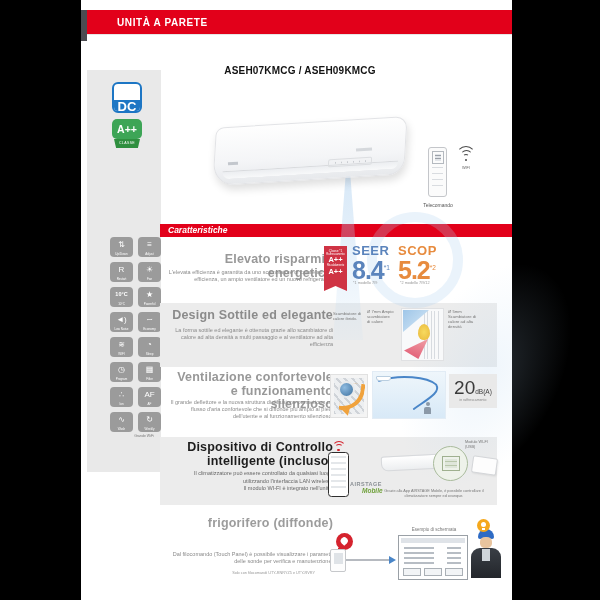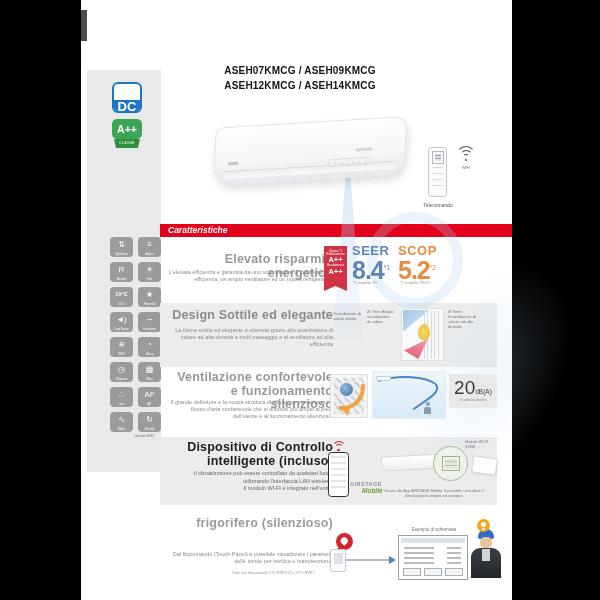--- a/index.html
+++ b/index.html
@@ -231,24 +231,26 @@
   .bulb i{position:absolute;left:4px;top:2.5px;width:5px;height:5px;background:#fff;border-radius:50%;display:block;}
   .bulb:after{content:"";position:absolute;left:5px;top:8.5px;width:3px;height:2.5px;background:#fff;}
 </style>
 </head>
 <body>
 
 <div class="stage">
   <div class="page">
 
     <div class="banner-tab"></div>
+    <div class="banner-red">
+      <span>UNITÀ A PARETE</span>
+    </div>
 
     <div class="title">
       <div>ASEH07KMCG / ASEH09KMCG</div>
-      <div>ASEH12KMCG / ASEH14KMCG</div>
     </div>
 
     <div class="sidebar">
       <div class="badge-alldc">
         <span class="all">ALL</span>
         <span class="dc">DC</span>
       </div>
       <div class="badge-class">
         <span class="a">A++</span>
         <span class="c">CLASSE</span>
@@ -439,21 +441,21 @@
       </div>
       <div class="um-card"></div>
     </div>
     <div class="module-label">
       <div>Modulo WI-FI</div>
       <div>(USB)</div>
     </div>
     <div class="module-caption">Grazie alla App AIRSTAGE Mobile, è possibile controllare il climatizzatore sempre ed ovunque.</div>
 
     <div class="txtcol h h-mon">
-      <div>frigorifero (silenzioso)</div>
+      <div>frigorifero (diffonde)</div>
     </div>
     <div class="alert-bubble">
         <span class="drop"></span>
       </div>
     <div class="txtcol b b-mon">
       <div>Dal filocomando (Touch Panel) è possibile visualizzare i parametri</div>
       <div>delle sonde per verifica e manutenzione.</div>
     </div>
     <div class="fn-mon">Solo con filocomandi UTY-RNRYZ5 e UTY-RVRY</div>
     <div class="wired-ctrl">

